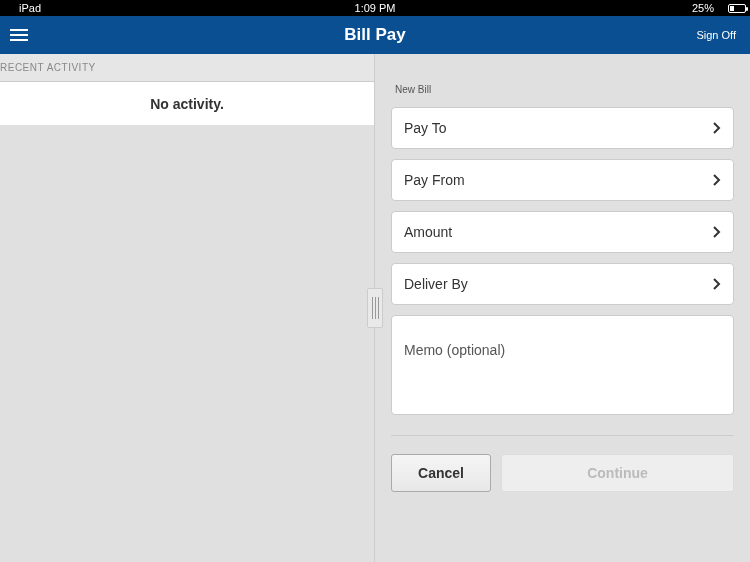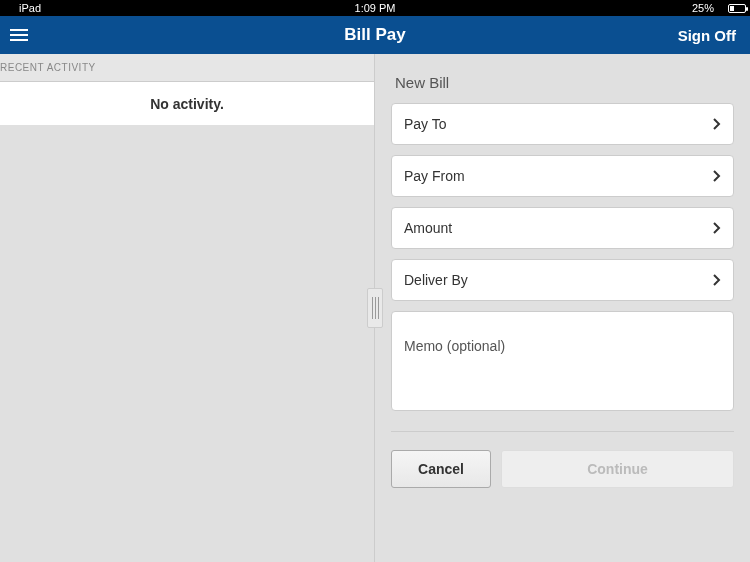--- a/index.html
+++ b/index.html
@@ -17,27 +17,27 @@
   .battery-fill { position:absolute; left:1px; top:1px; bottom:1px; width:25%; background:#fff;}
   .nav-bar {
     width: 100%; height: 38px; background: #0a4f91;
     display: flex; align-items: center; color: #fff; position: relative;
   }
   .menu-btn { width: 38px; height: 38px; display:flex; align-items:center; justify-content:center; cursor:pointer;}
   .hamburger { width:18px; height:2px; background:#fff; position:relative; }
   .hamburger::before, .hamburger::after { content:""; position:absolute; left:0; width:18px; height:2px; background:#fff; }
   .hamburger::before { top:-5px; } .hamburger::after { top:5px; }
   .nav-title { position:absolute; left:0; right:0; text-align:center; font-size:17px; font-weight:bold; pointer-events:none;}
-  .signoff { margin-left:auto; margin-right:8px; font-size:15px; font-weight:bold; cursor:pointer; padding:4px 6px;}
+  .signoff { margin-left:auto; margin-right:8px; font-size:11px; font-weight:normal; cursor:pointer; padding:4px 6px;}
   .content { width:100%; height: calc(100% - 54px); display:flex; background:#e0e0e0; position:relative;}
   .left-panel { width: 375px; background:#e0e0e0; border-right:1px solid #ccc;}
   .section-header { height:28px; line-height:28px; text-align:left; font-size:10px; color:#888; letter-spacing:0.5px; border-bottom:1px solid #ccc; background:#e6e6e6;}
   .white-row { background:#fff; height:44px; display:flex; align-items:center; justify-content:center; font-size:14px; font-weight:bold; color:#333; border-bottom:1px solid #e0e0e0;}
   .right-panel { flex:1; background:#e0e0e0; padding: 0 16px; }
-  .form-header { font-size:15px; color:#555; padding:20px 4px 12px 4px; }
+  .form-header { font-size:10px; color:#555; padding:30px 4px 12px 4px; }
   .form-row {
     background:#fff; border:1px solid #ccc; border-radius:4px; height:42px;
     display:flex; align-items:center; padding:16px 12px; margin-bottom:10px;
     font-size:14px; color:#333; cursor:pointer; position:relative;
   }
   .form-row .chevron { margin-left:auto; }
   .chevron svg { display:block; }
   .memo-box {
     background:#fff; border:1px solid #ccc; border-radius:4px;
     padding:26px 12px; font-size:14px; color:#555; height:100px; margin-bottom:20px;

